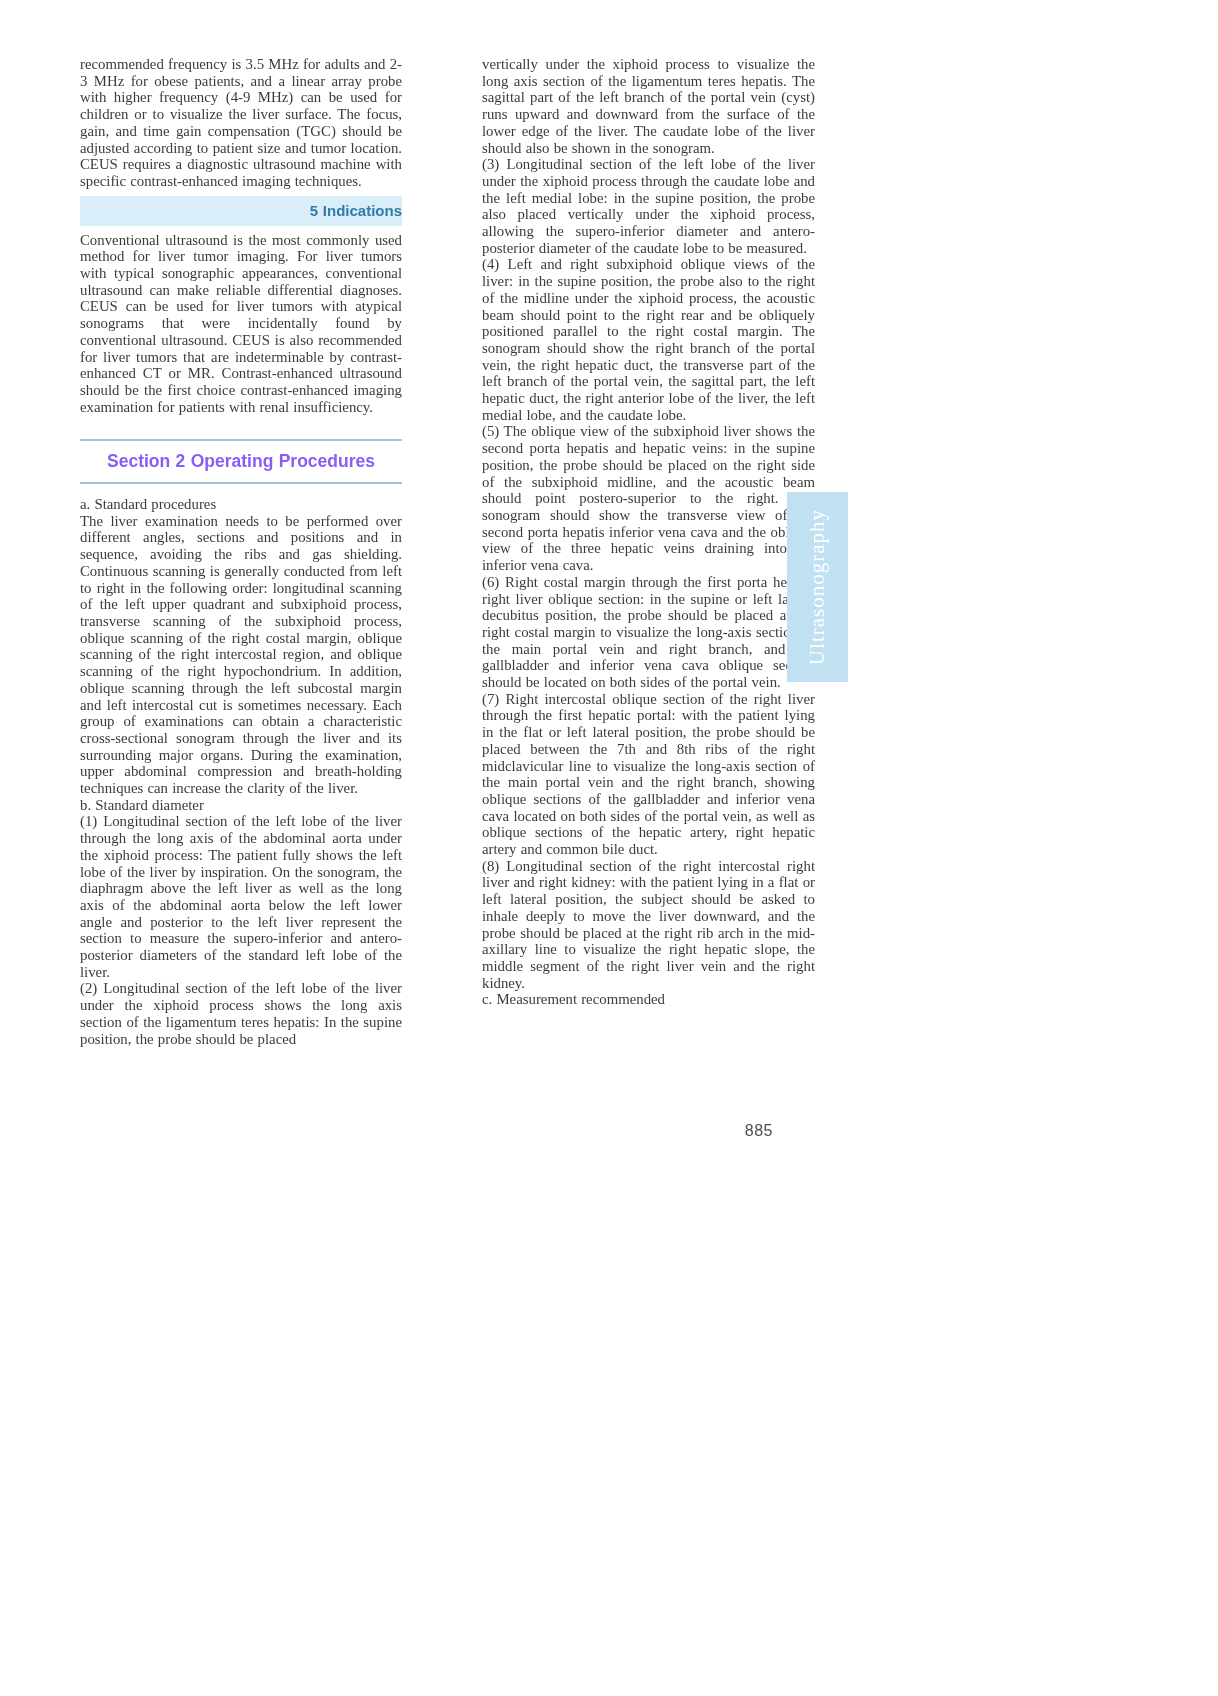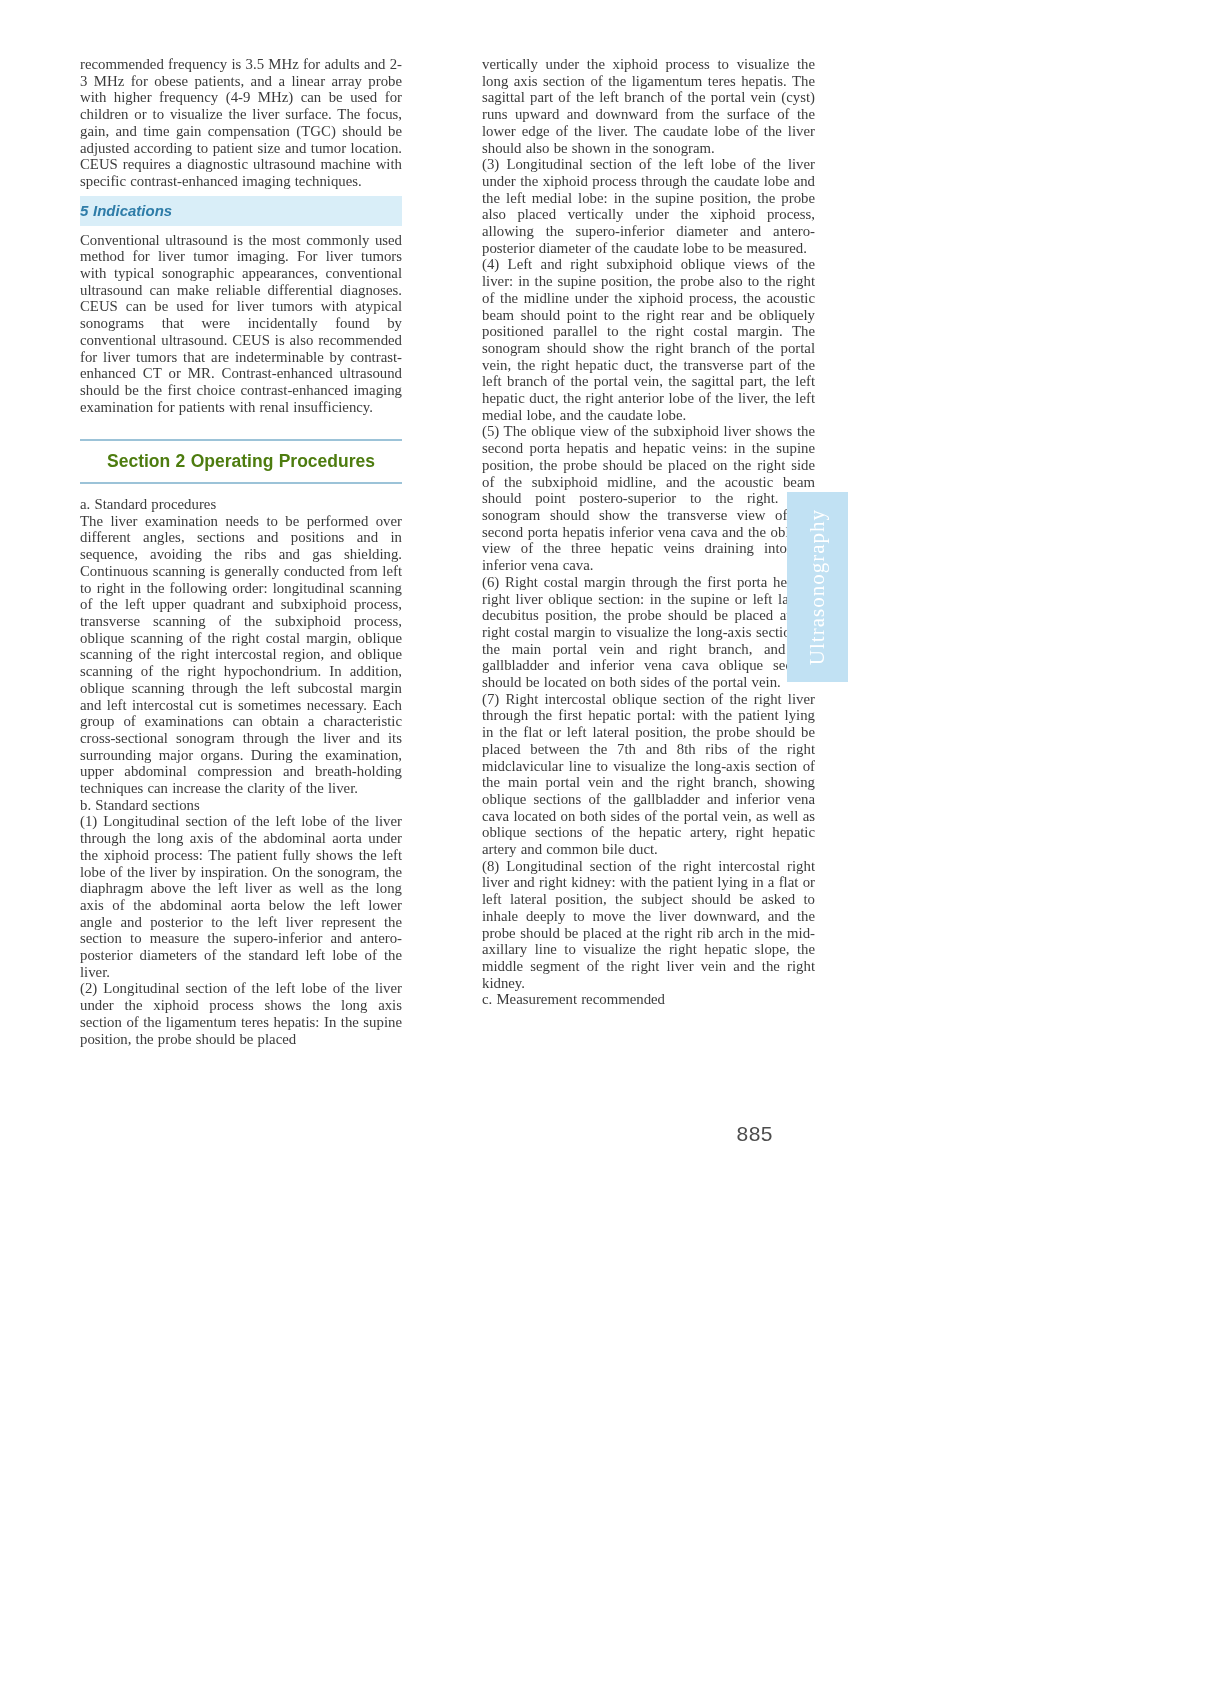--- a/index.html
+++ b/index.html
@@ -23,29 +23,28 @@
   .col-left  { left:80px;  width:322px; }
   .col-right { left:440px; width:333px;margin-left:42px; }
   .col p { margin:0; }
   .bar-heading {
     background:#d9eef8;
     color:#2e7ca8;
     font-family:"Liberation Sans", sans-serif;
     font-weight:bold;
     font-size:15px;
     line-height:1;
-    text-align:left;
+    text-align:right;
     padding:7px 0 8px;
     margin:6px 0 6px;
-    font-style:italic;
   }
   .section-heading {
     border-top:2px solid #9cc3d8;
     border-bottom:2px solid #9cc3d8;
-    color:#4d7c0f;
+    color:#8b5cf6;
     font-family:"Liberation Sans", sans-serif;
     font-weight:bold;
     font-size:17.5px;
     text-align:center;
     padding:12px 0;
     margin:24px 0 12px;
   }
   .side-tab {
     position:absolute;
     left:787px;
@@ -66,38 +65,38 @@
     letter-spacing:1px;
     white-space:nowrap;
   }
   .page-number {
     position:absolute;
     left:440px;
     width:333px;
     top:1122px;
     text-align:right;
     font-family:"Liberation Sans", sans-serif;
-    font-size:21px;
+    font-size:16px;
     color:#4d4d4d;
     letter-spacing:0.5px;
   }
 </style>
 </head>
 <body>
 
 <div class="page">
 
   <div class="col col-left">
     <p>recommended frequency is 3.5 MHz for adults and 2-3 MHz for obese patients, and a linear array probe with higher frequency (4-9 MHz) can be used for children or to visualize the liver surface. The focus, gain, and time gain compensation (TGC) should be adjusted according to patient size and tumor location. CEUS requires a diagnostic ultrasound machine with specific contrast-enhanced imaging techniques.</p>
     <div class="bar-heading">5 Indications</div>
     <p>Conventional ultrasound is the most commonly used method for liver tumor imaging. For liver tumors with typical sonographic appearances, conventional ultrasound can make reliable differential diagnoses. CEUS can be used for liver tumors with atypical sonograms that were incidentally found by conventional ultrasound. CEUS is also recommended for liver tumors that are indeterminable by contrast-enhanced CT or MR. Contrast-enhanced ultrasound should be the first choice contrast-enhanced imaging examination for patients with renal insufficiency.</p>
     <div class="section-heading">Section 2 Operating Procedures</div>
     <p>a. Standard procedures</p>
     <p>The liver examination needs to be performed over different angles, sections and positions and in sequence, avoiding the ribs and gas shielding. Continuous scanning is generally conducted from left to right in the following order: longitudinal scanning of the left upper quadrant and subxiphoid process, transverse scanning of the subxiphoid process, oblique scanning of the right costal margin, oblique scanning of the right intercostal region, and oblique scanning of the right hypochondrium. In addition, oblique scanning through the left subcostal margin and left intercostal cut is sometimes necessary. Each group of examinations can obtain a characteristic cross-sectional sonogram through the liver and its surrounding major organs. During the examination, upper abdominal compression and breath-holding techniques can increase the clarity of the liver.</p>
-    <p>b. Standard sections</p>
+    <p>b. Standard diameter</p>
     <p>(1) Longitudinal section of the left lobe of the liver through the long axis of the abdominal aorta under the xiphoid process: The patient fully shows the left lobe of the liver by inspiration. On the sonogram, the diaphragm above the left liver as well as the long axis of the abdominal aorta below the left lower angle and posterior to the left liver represent the section to measure the supero-inferior and antero-posterior diameters of the standard left lobe of the liver.</p>
     <p>(2) Longitudinal section of the left lobe of the liver under the xiphoid process shows the long axis section of the ligamentum teres hepatis: In the supine position, the probe should be placed</p>
   </div>
 
   <div class="col col-right">
     <p>vertically under the xiphoid process to visualize the long axis section of the ligamentum teres hepatis. The sagittal part of the left branch of the portal vein (cyst) runs upward and downward from the surface of the lower edge of the liver. The caudate lobe of the liver should also be shown in the sonogram.</p>
     <p>(3) Longitudinal section of the left lobe of the liver under the xiphoid process through the caudate lobe and the left medial lobe: in the supine position, the probe also placed vertically under the xiphoid process, allowing the supero-inferior diameter and antero-posterior diameter of the caudate lobe to be measured.</p>
     <p>(4) Left and right subxiphoid oblique views of the liver: in the supine position, the probe also to the right of the midline under the xiphoid process, the acoustic beam should point to the right rear and be obliquely positioned parallel to the right costal margin. The sonogram should show the right branch of the portal vein, the right hepatic duct, the transverse part of the left branch of the portal vein, the sagittal part, the left hepatic duct, the right anterior lobe of the liver, the left medial lobe, and the caudate lobe.</p>
     <p>(5) The oblique view of the subxiphoid liver shows the second porta hepatis and hepatic veins: in the supine position, the probe should be placed on the right side of the subxiphoid midline, and the acoustic beam should point postero-superior to the right. The sonogram should show the transverse view of the second porta hepatis inferior vena cava and the oblique view of the three hepatic veins draining into the inferior vena cava.</p>
     <p>(6) Right costal margin through the first porta hepatis right liver oblique section: in the supine or left lateral decubitus position, the probe should be placed at the right costal margin to visualize the long-axis section of the main portal vein and right branch, and the gallbladder and inferior vena cava oblique section should be located on both sides of the portal vein.</p>

